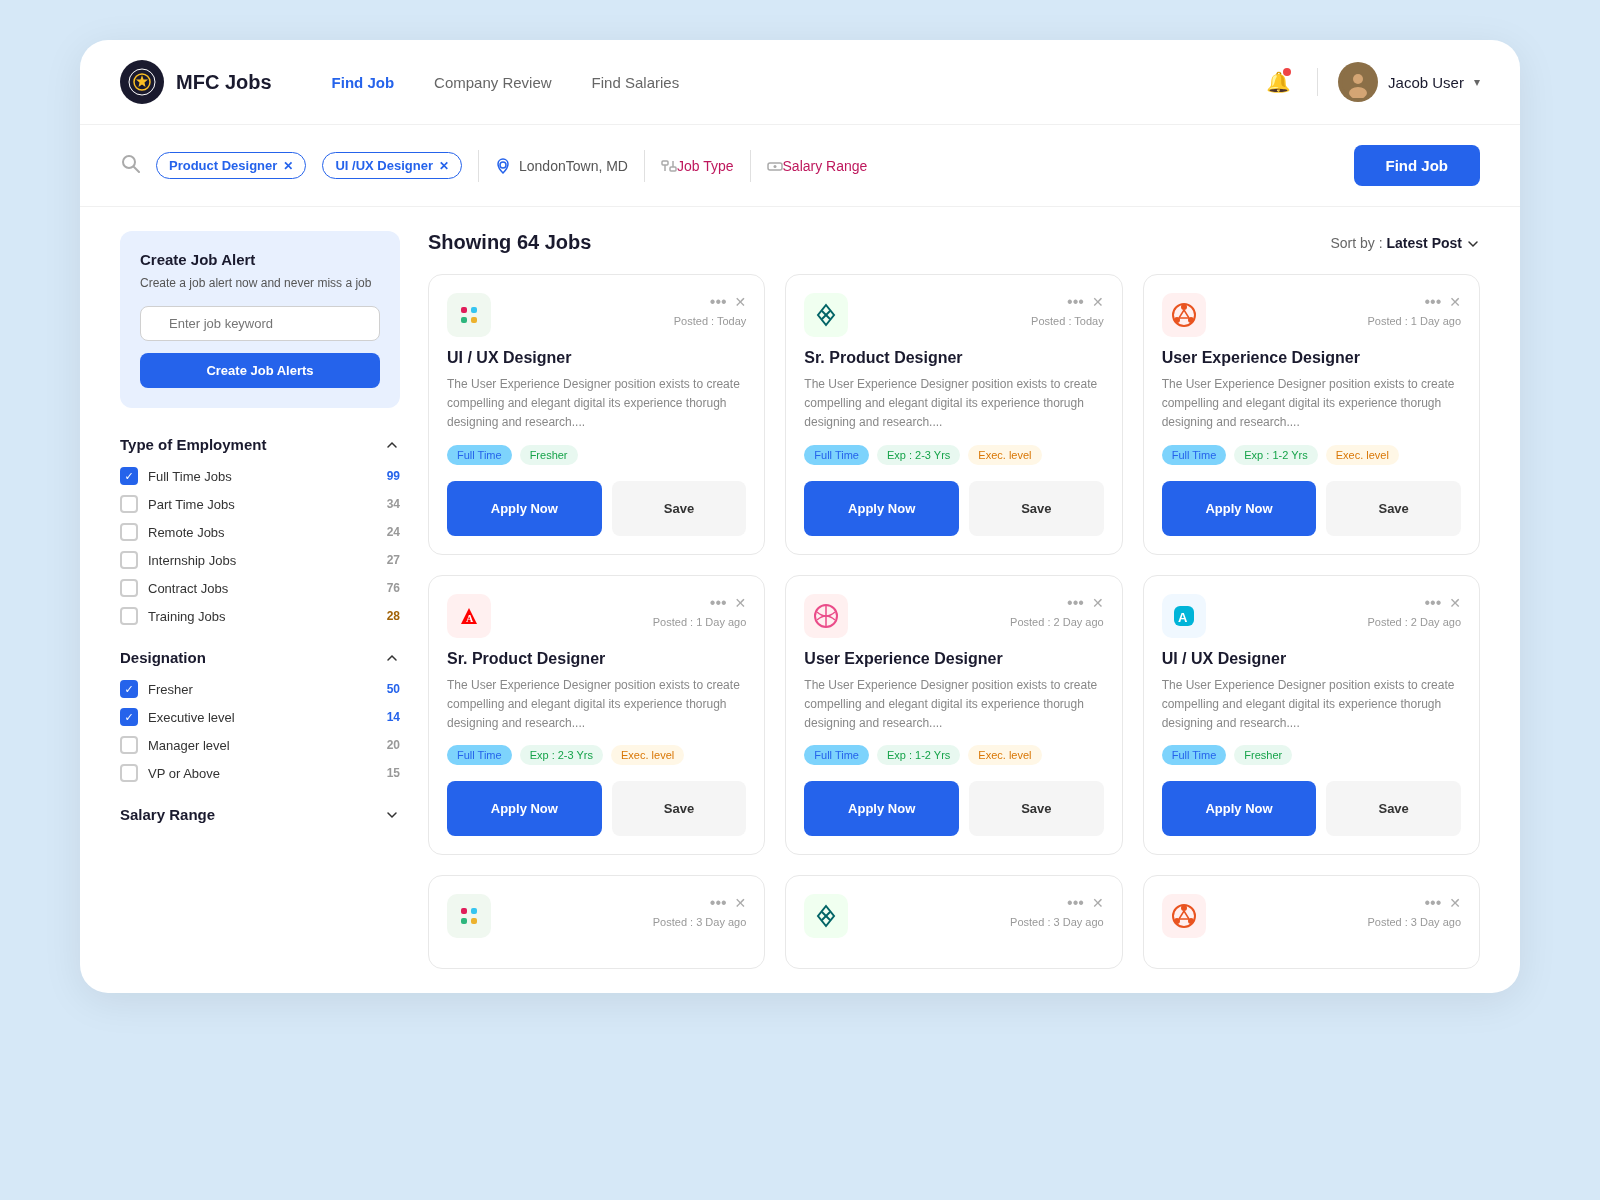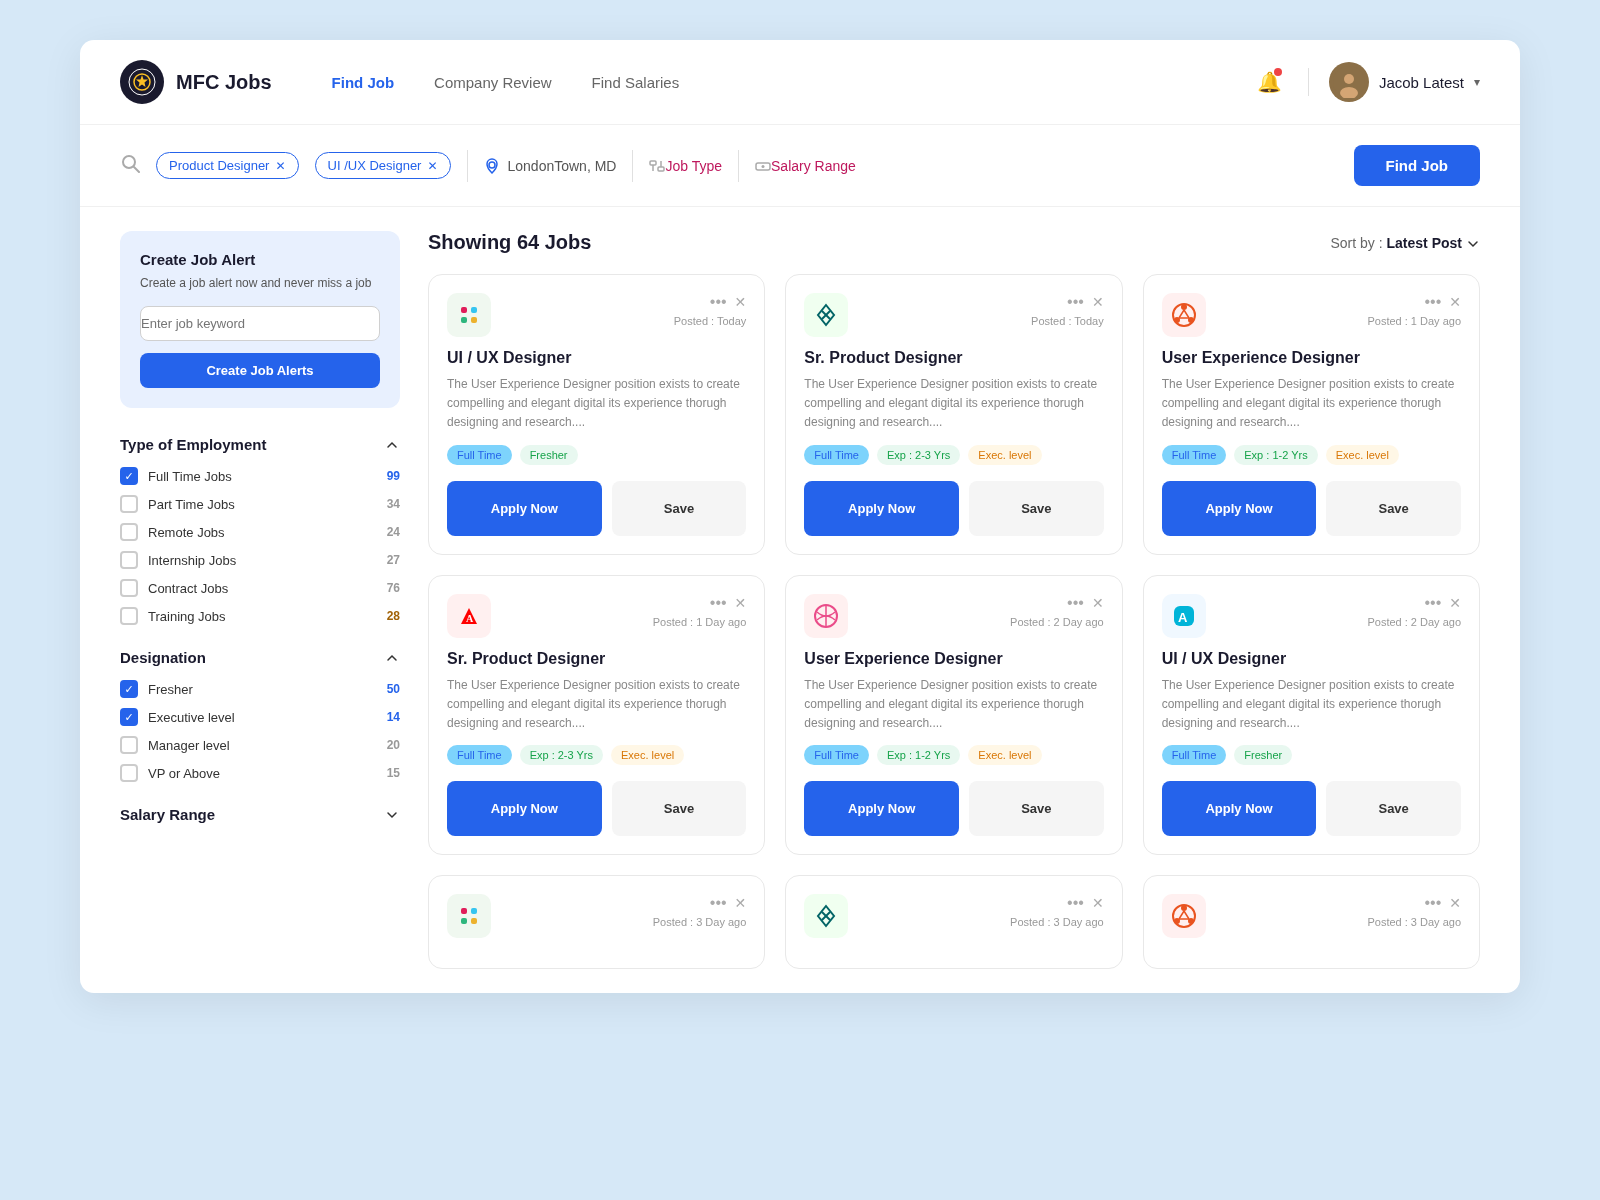--- a/index.html
+++ b/index.html
@@ -7,21 +7,21 @@
       background: #d6e8f7;
       font-family: -apple-system, BlinkMacSystemFont, 'Segoe UI', sans-serif;
       min-height: 100vh;
       padding: 40px;
       display: flex;
       justify-content: center;
       align-items: flex-start;
     }
     .main-card {
       background: #fff;
-      border-radius: 14px;
+      border-radius: 28px;
       width: 1440px;
       max-width: 100%;
       padding: 0;
       box-shadow: 0 8px 40px rgba(0,0,0,0.08);
       overflow: hidden;
     }
     
     .header {
       display: flex;
       align-items: center;
@@ -136,21 +136,21 @@
     .tag {
       display: flex;
       align-items: center;
       gap: 6px;
       background: #fff;
       border: 1.5px solid #2563eb;
       border-radius: 20px;
       padding: 5px 12px;
       font-size: 13px;
       color: #2563eb;
-      font-weight: 400;
+      font-weight: 700;
     }
     .tag .close {
       cursor: pointer;
       font-size: 12px;
       color: #2563eb;
     }
     .search-divider {
       width: 1px;
       height: 32px;
       background: #e0e0e0;
@@ -207,21 +207,21 @@
     .alert-desc {
       font-size: 12px;
       color: #555;
       margin-bottom: 14px;
       line-height: 1.5;
     }
     .alert-input {
       width: 100%;
       border: 1.5px solid #d0d0d0;
       border-radius: 8px;
-      padding: 9px 0;
+      padding: 9px 28px;
       font-size: 13px;
       color: #999;
       margin-bottom: 12px;
       outline: none;
       background: #fff;
     }
     .create-alert-btn {
       width: 100%;
       background: #2563eb;
       color: #fff;
@@ -458,21 +458,21 @@
       </div>
       <div class="divider-v"></div>
       <div class="user-area">
         <div class="avatar">
           <svg width="32" height="32" viewBox="0 0 32 32" fill="none">
             <circle cx="16" cy="16" r="16" fill="#8b6f47"></circle>
             <circle cx="16" cy="13" r="5" fill="#d4a574"></circle>
             <ellipse cx="16" cy="27" rx="9" ry="6" fill="#d4a574"></ellipse>
           </svg>
         </div>
-        <span class="user-name">Jacob Latest</span>
+        <span class="user-name">Jacob User</span>
         <span class="chevron-down">▾</span>
       </div>
     </div>
   </div>
 
   <div class="search-bar">
     <span class="search-icon-wrap">
       <svg width="20" height="20" viewBox="0 0 20 20" fill="none">
           <circle cx="9" cy="9" r="6" stroke="#aaa" stroke-width="2"></circle>
           <line x1="14" y1="14" x2="19" y2="19" stroke="#aaa" stroke-width="2" stroke-linecap="round"></line>

